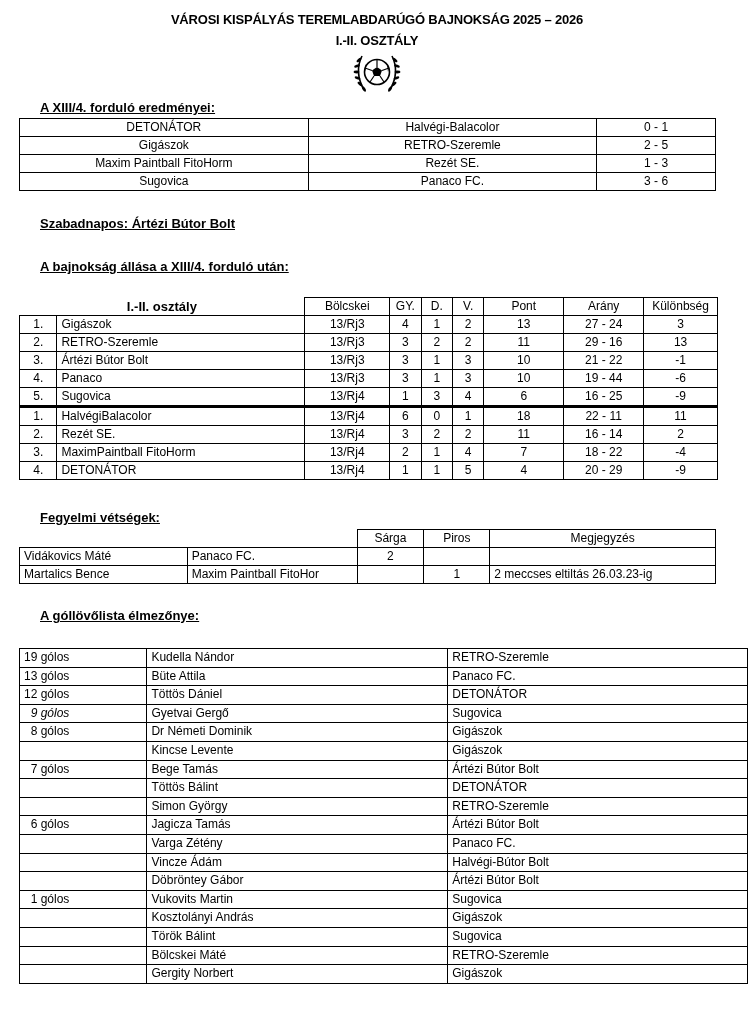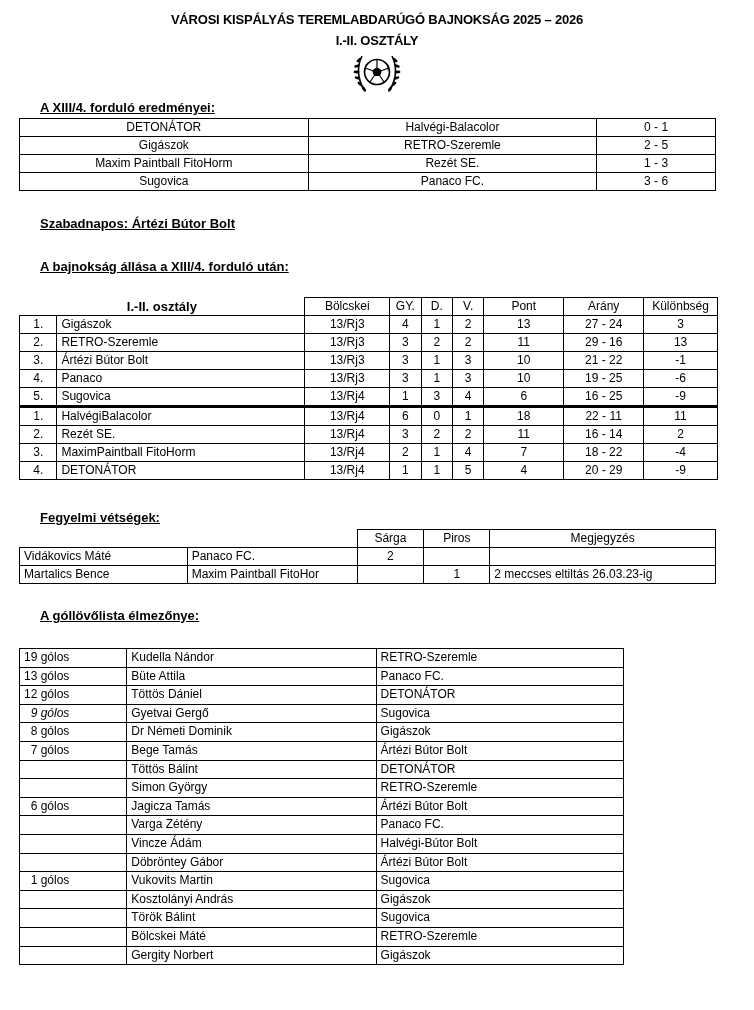--- a/index.html
+++ b/index.html
@@ -12,21 +12,21 @@
   table { position:absolute; border-collapse:collapse; font-size:12px;border-radius:15px; }
   td, th { border:1px solid #000; padding:0 4px; height:17px; line-height:17px; white-space:nowrap; font-weight:normal; }
   .c { text-align:center; }
   .l { text-align:left; }
   .results { left:19px; top:118px; width:697px; }
   .standings { left:19px; top:297px; width:699px; }
   .standings .hdr-title { border:none; font-weight:bold; font-size:13px; text-align:center; }
   .standings tr.sep td { border-top:3px solid #000; }
   .disc { left:19px; top:529px; width:697px; }
   .disc .empty { border:none; }
-  .scorers { left:19px; top:648px; width:605px;padding-left:47px; }
+  .scorers { left:19px; top:648px; width:729px;padding-left:47px; }
   .scorers td { height:17.6px; line-height:17.6px; }
 </style>
 </head>
 <body>
 
 <div class="title t1">VÁROSI KISPÁLYÁS TEREMLABDARÚGÓ BAJNOKSÁG 2025 – 2026</div>
 <div class="title t2">I.-II. OSZTÁLY</div>
 
 <svg class="logo" viewBox="0 0 58 46">
   <g fill="none" stroke="#000" stroke-width="1.6">
@@ -146,21 +146,21 @@
         <td class="c">-1</td>
       </tr>
       <tr>
         <td class="c">4.</td>
         <td class="l">Panaco</td>
         <td class="c">13/Rj3</td>
         <td class="c">3</td>
         <td class="c">1</td>
         <td class="c">3</td>
         <td class="c">10</td>
-        <td class="c">19 - 25</td>
+        <td class="c">19 - 44</td>
         <td class="c">-6</td>
       </tr>
       <tr>
         <td class="c">5.</td>
         <td class="l">Sugovica</td>
         <td class="c">13/Rj4</td>
         <td class="c">1</td>
         <td class="c">3</td>
         <td class="c">4</td>
         <td class="c">6</td>
@@ -277,20 +277,25 @@
         <td class="l" style="white-space: pre; font-style: italic;">  9 gólos</td>
         <td class="l">Gyetvai Gergő</td>
         <td class="l">Sugovica</td>
       </tr>
       <tr>
         <td class="l" style="white-space: pre;">  8 gólos</td>
         <td class="l">Dr Németi Dominik</td>
         <td class="l">Gigászok</td>
       </tr>
       <tr>
+        <td class="l" style="white-space: pre;"></td>
+        <td class="l">Kincse Levente</td>
+        <td class="l">Gigászok</td>
+      </tr>
+      <tr>
         <td class="l" style="white-space: pre;">  7 gólos</td>
         <td class="l">Bege Tamás</td>
         <td class="l">Ártézi Bútor Bolt</td>
       </tr>
       <tr>
         <td class="l" style="white-space: pre;"></td>
         <td class="l">Töttös Bálint</td>
         <td class="l">DETONÁTOR</td>
       </tr>
       <tr>

